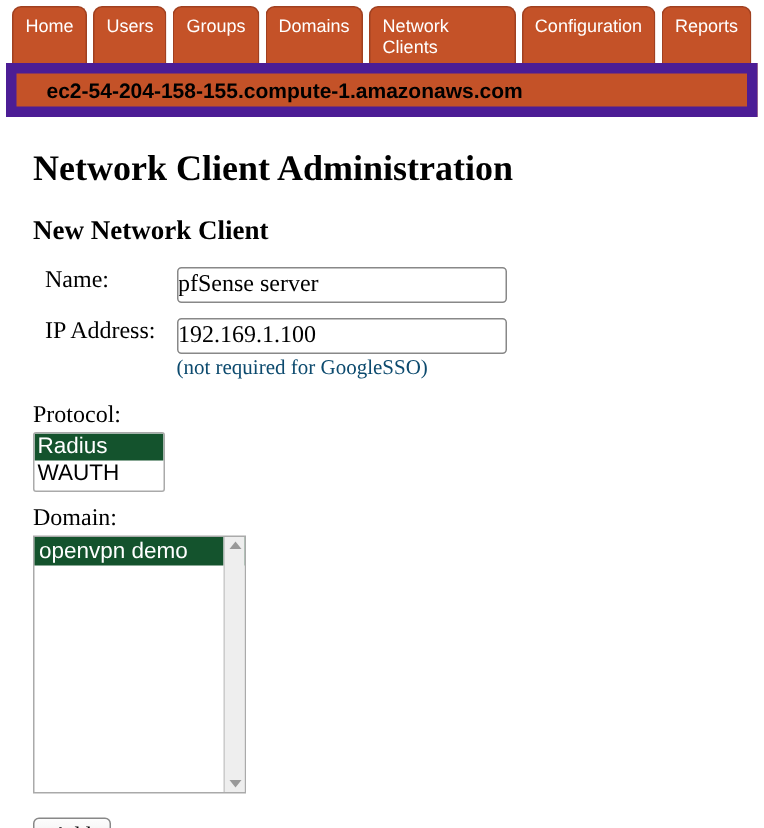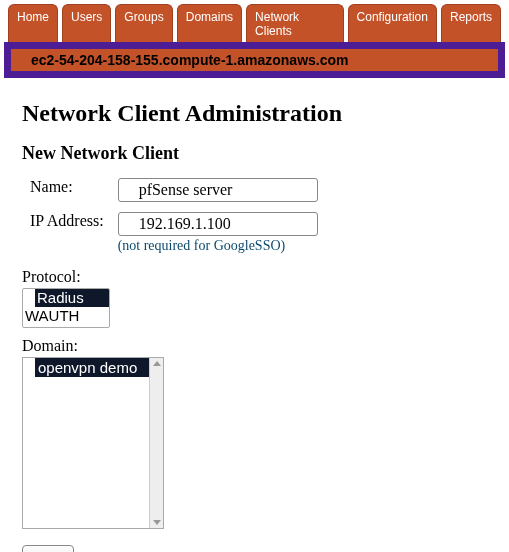--- a/index.html
+++ b/index.html
@@ -61,24 +61,24 @@
 
     table.form-table td {
       padding: 4px 6px;
       vertical-align: top;
       font-size: 16px;
     }
 
     input[type="text"] {
       font-family: Georgia, serif;
       font-size: 16px;
-      padding: 2px 20px;
+      padding: 2px 0;
       border: 1px solid #888;
       border-radius: 3px;
-      width: 200px;
+      width: 220px;
       height: 24px;
     }
 
     .hint {
       font-size: 14px;
       color: #0c4a6e;
       margin-top: 2px;
     }
 
     .field-label-block {
@@ -96,23 +96,22 @@
     select.protocol-select {
       width: 88px;
       height: 40px;
       overflow-y: hidden;
     }
     select.protocol-select option {
       padding: 0 2px;
     }
     select option:checked,
     .listbox .opt.selected {
-      background: #0f172a;
+      background: #14532d;
       color: #fff;
-      margin-left: 12px;
     }
 
     .listbox {
       width: 142px;
       height: 172px;
       position: relative;
       margin-top: 2px;
     }
     .listbox .opt {
       padding: 1px 3px;

